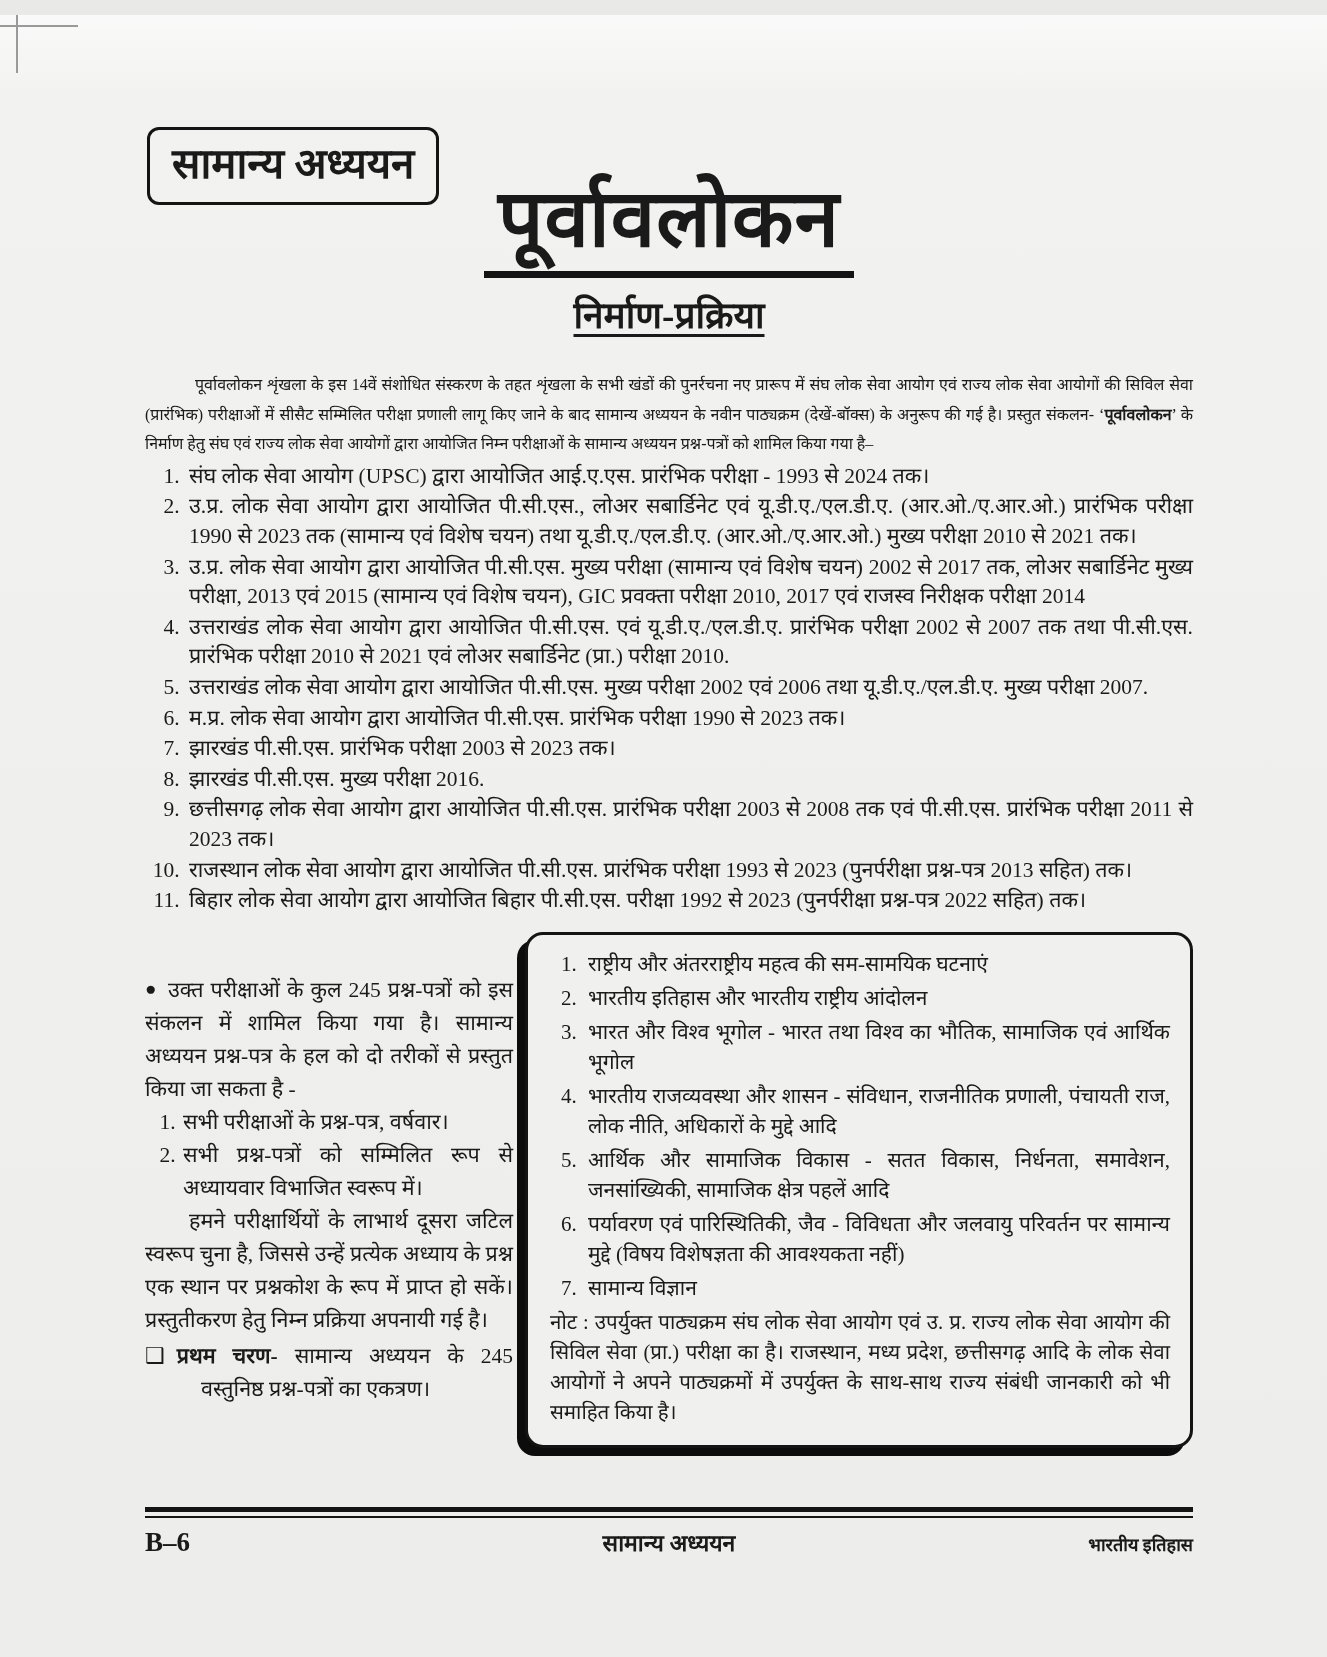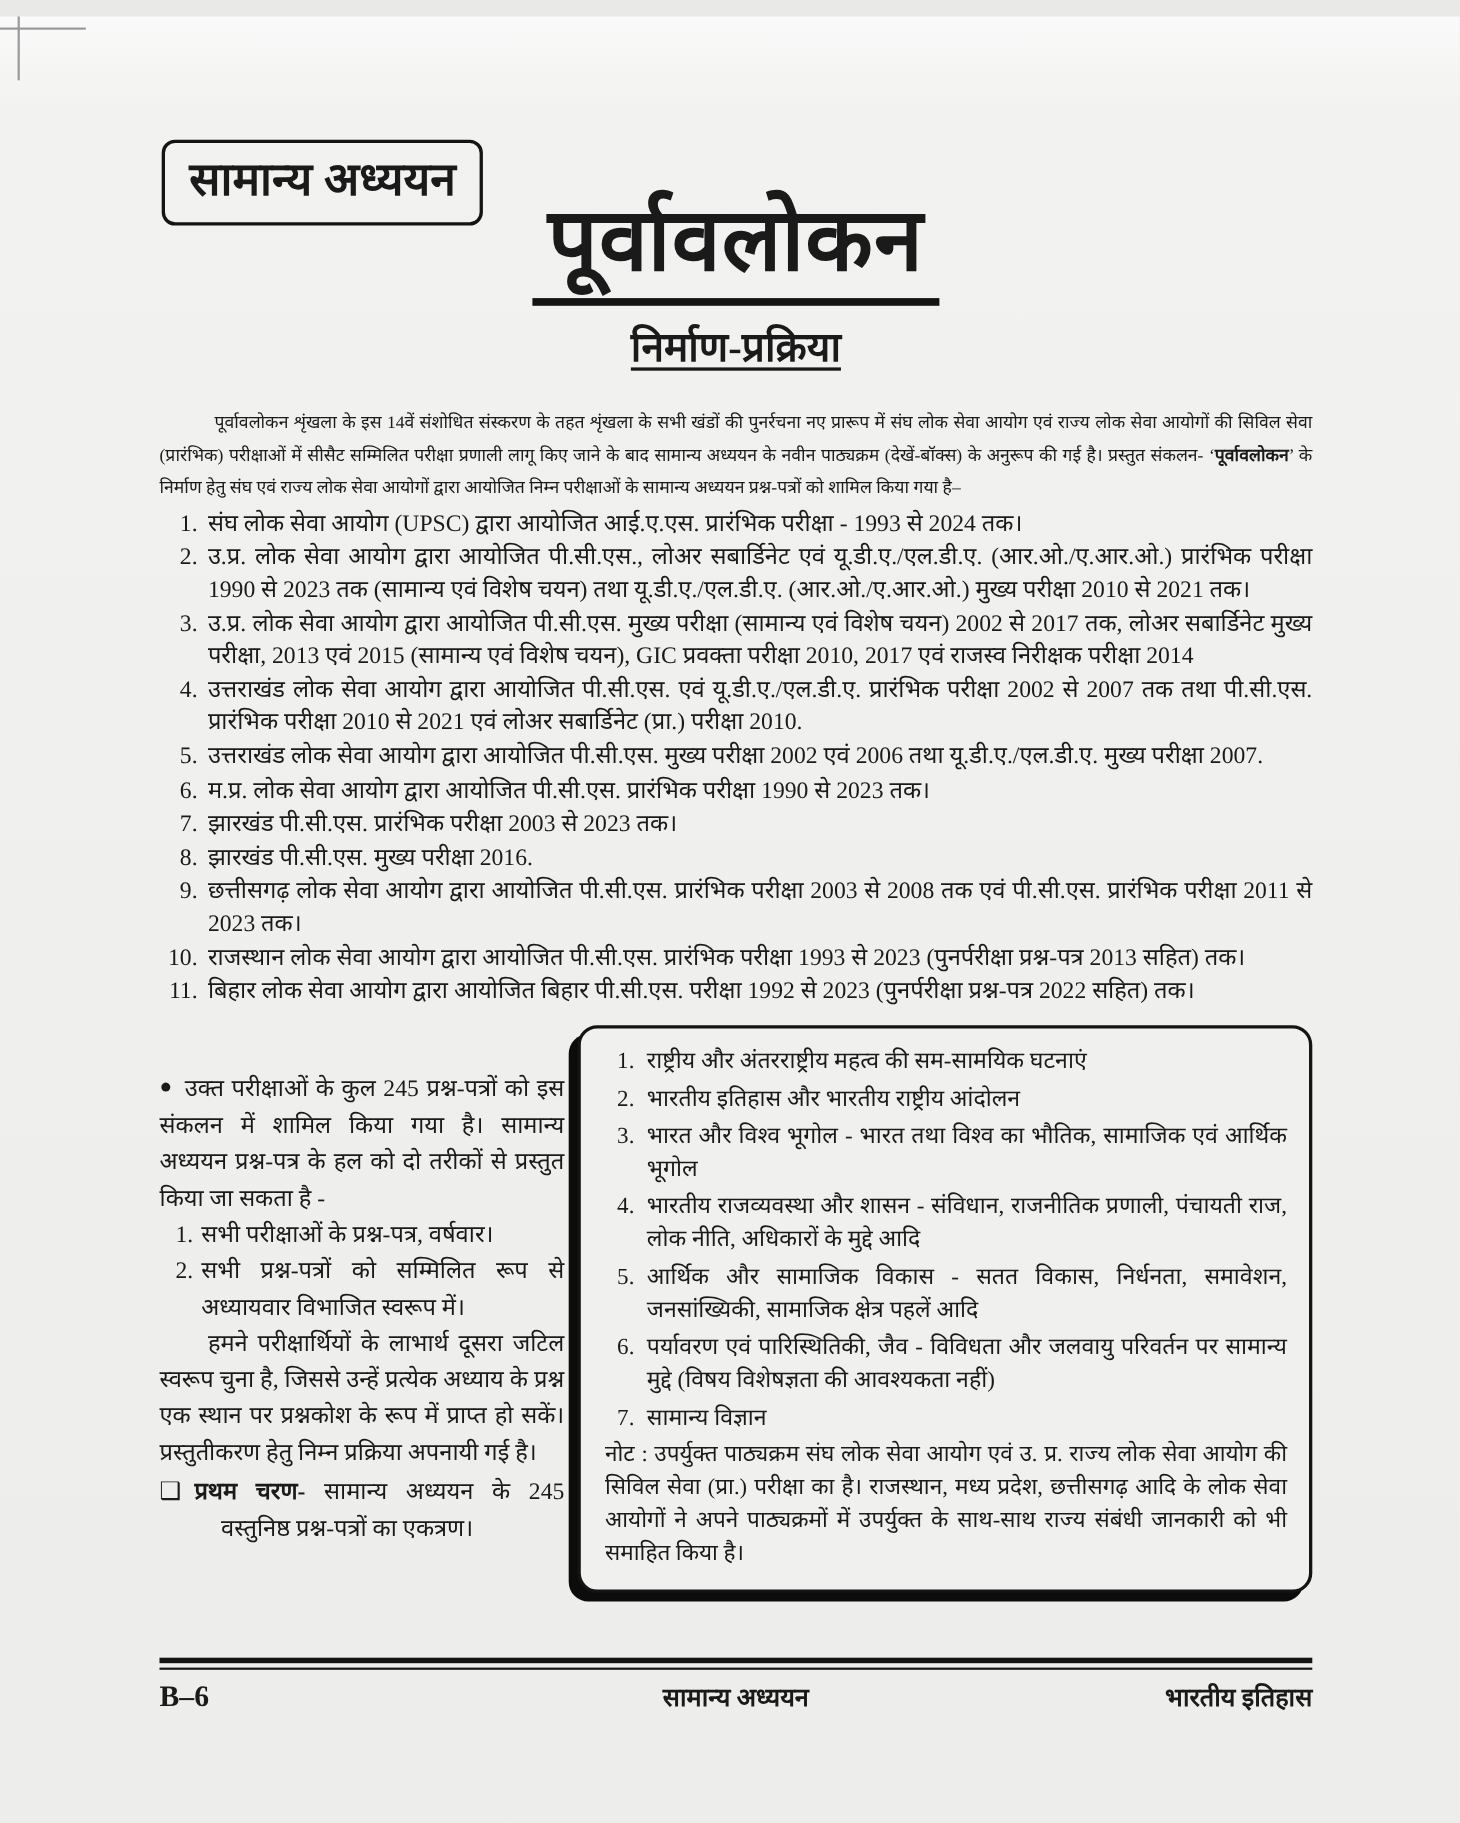--- a/index.html
+++ b/index.html
@@ -88,21 +88,21 @@
   ol.syllabus-list { padding-left:32px; font-size:21px; line-height:30px; }
   ol.syllabus-list li { text-align:justify; padding-left:6px; margin-bottom:4px; }
   .syllabus-note { font-size:20.5px; line-height:30px; text-align:justify; margin-top:2px; }
 
   .footer { position:absolute; left:145px; top:1492px; width:1048px; }
   .footer-rule { height:11px; border-top:5px solid #141414; border-bottom:2.5px solid #141414; }
   .footer-row { display:flex; align-items:baseline; padding-top:8px;gap:39px; }
   .footer-row > div { flex:1; font-weight:bold; }
   .pageno { font-size:27px; text-align:left; }
   .footer-center { font-size:23px; text-align:center; }
-  .footer-right { font-size:23px; text-align:right; }
+  .footer-right { font-size:18px; text-align:right; }
 </style>
 </head>
 <body>
 
 <div class="page">
   <div class="crop-h"></div>
   <div class="crop-v"></div>
 
   <div class="content">
 

